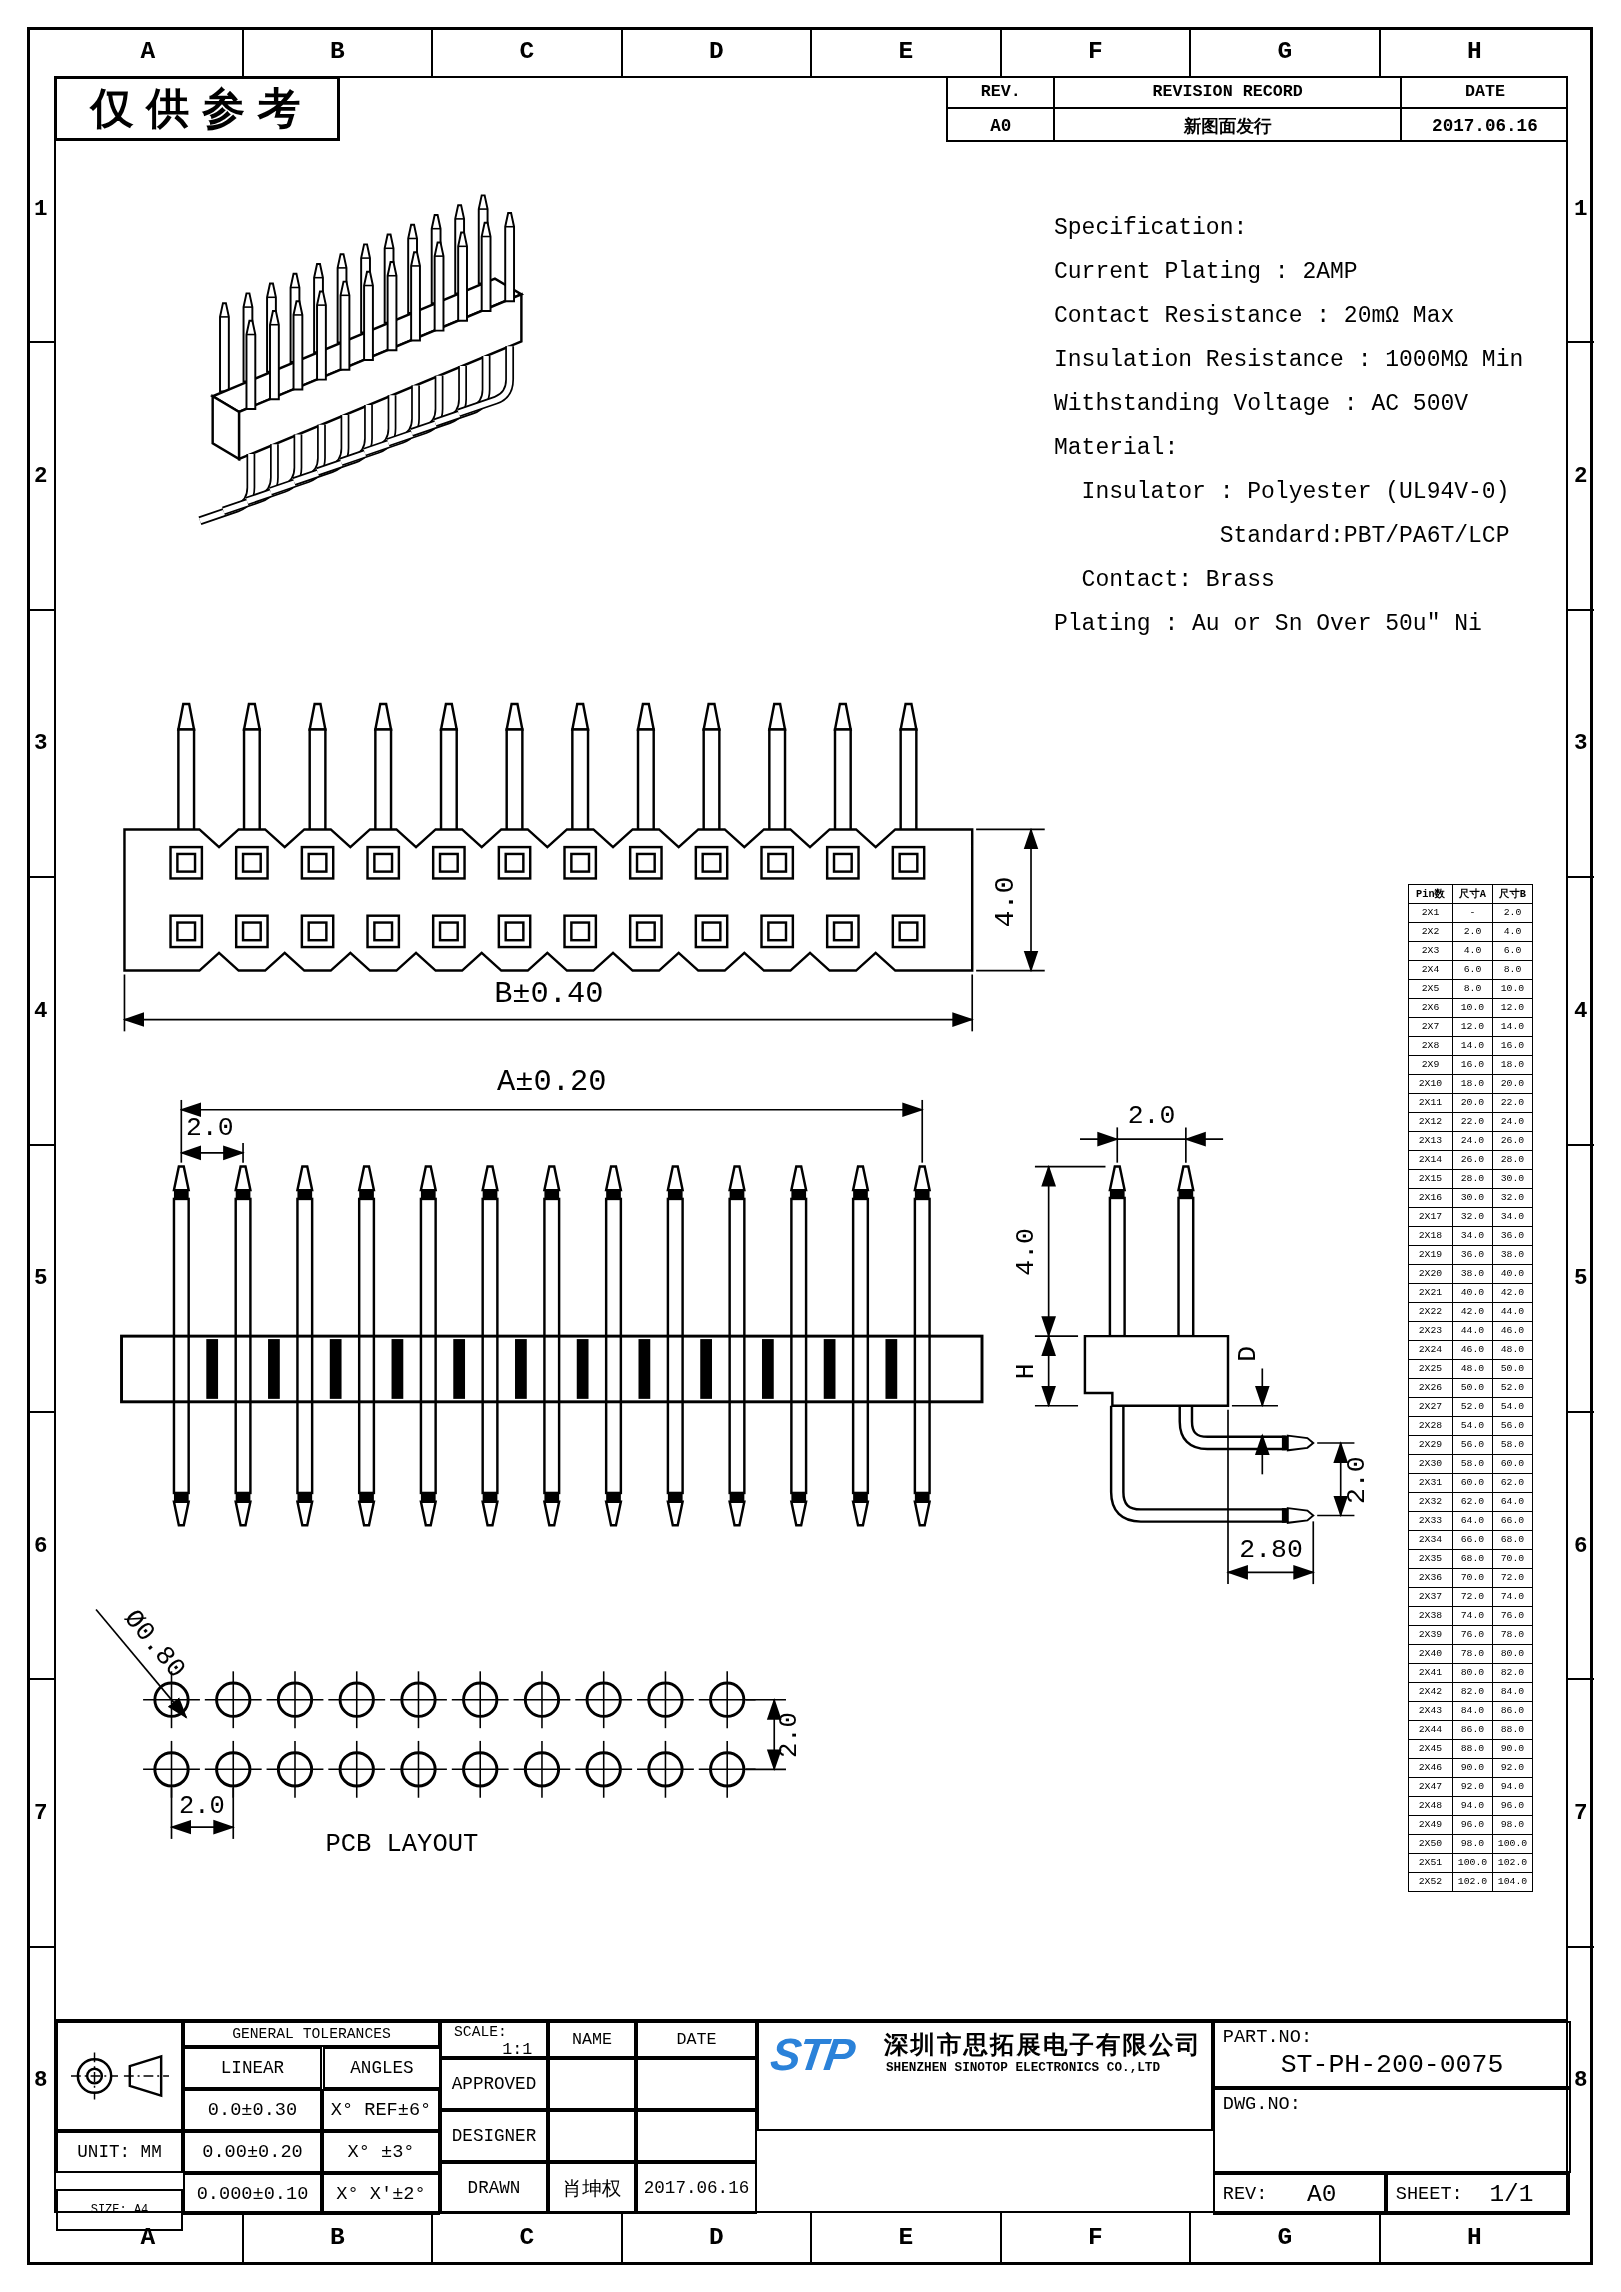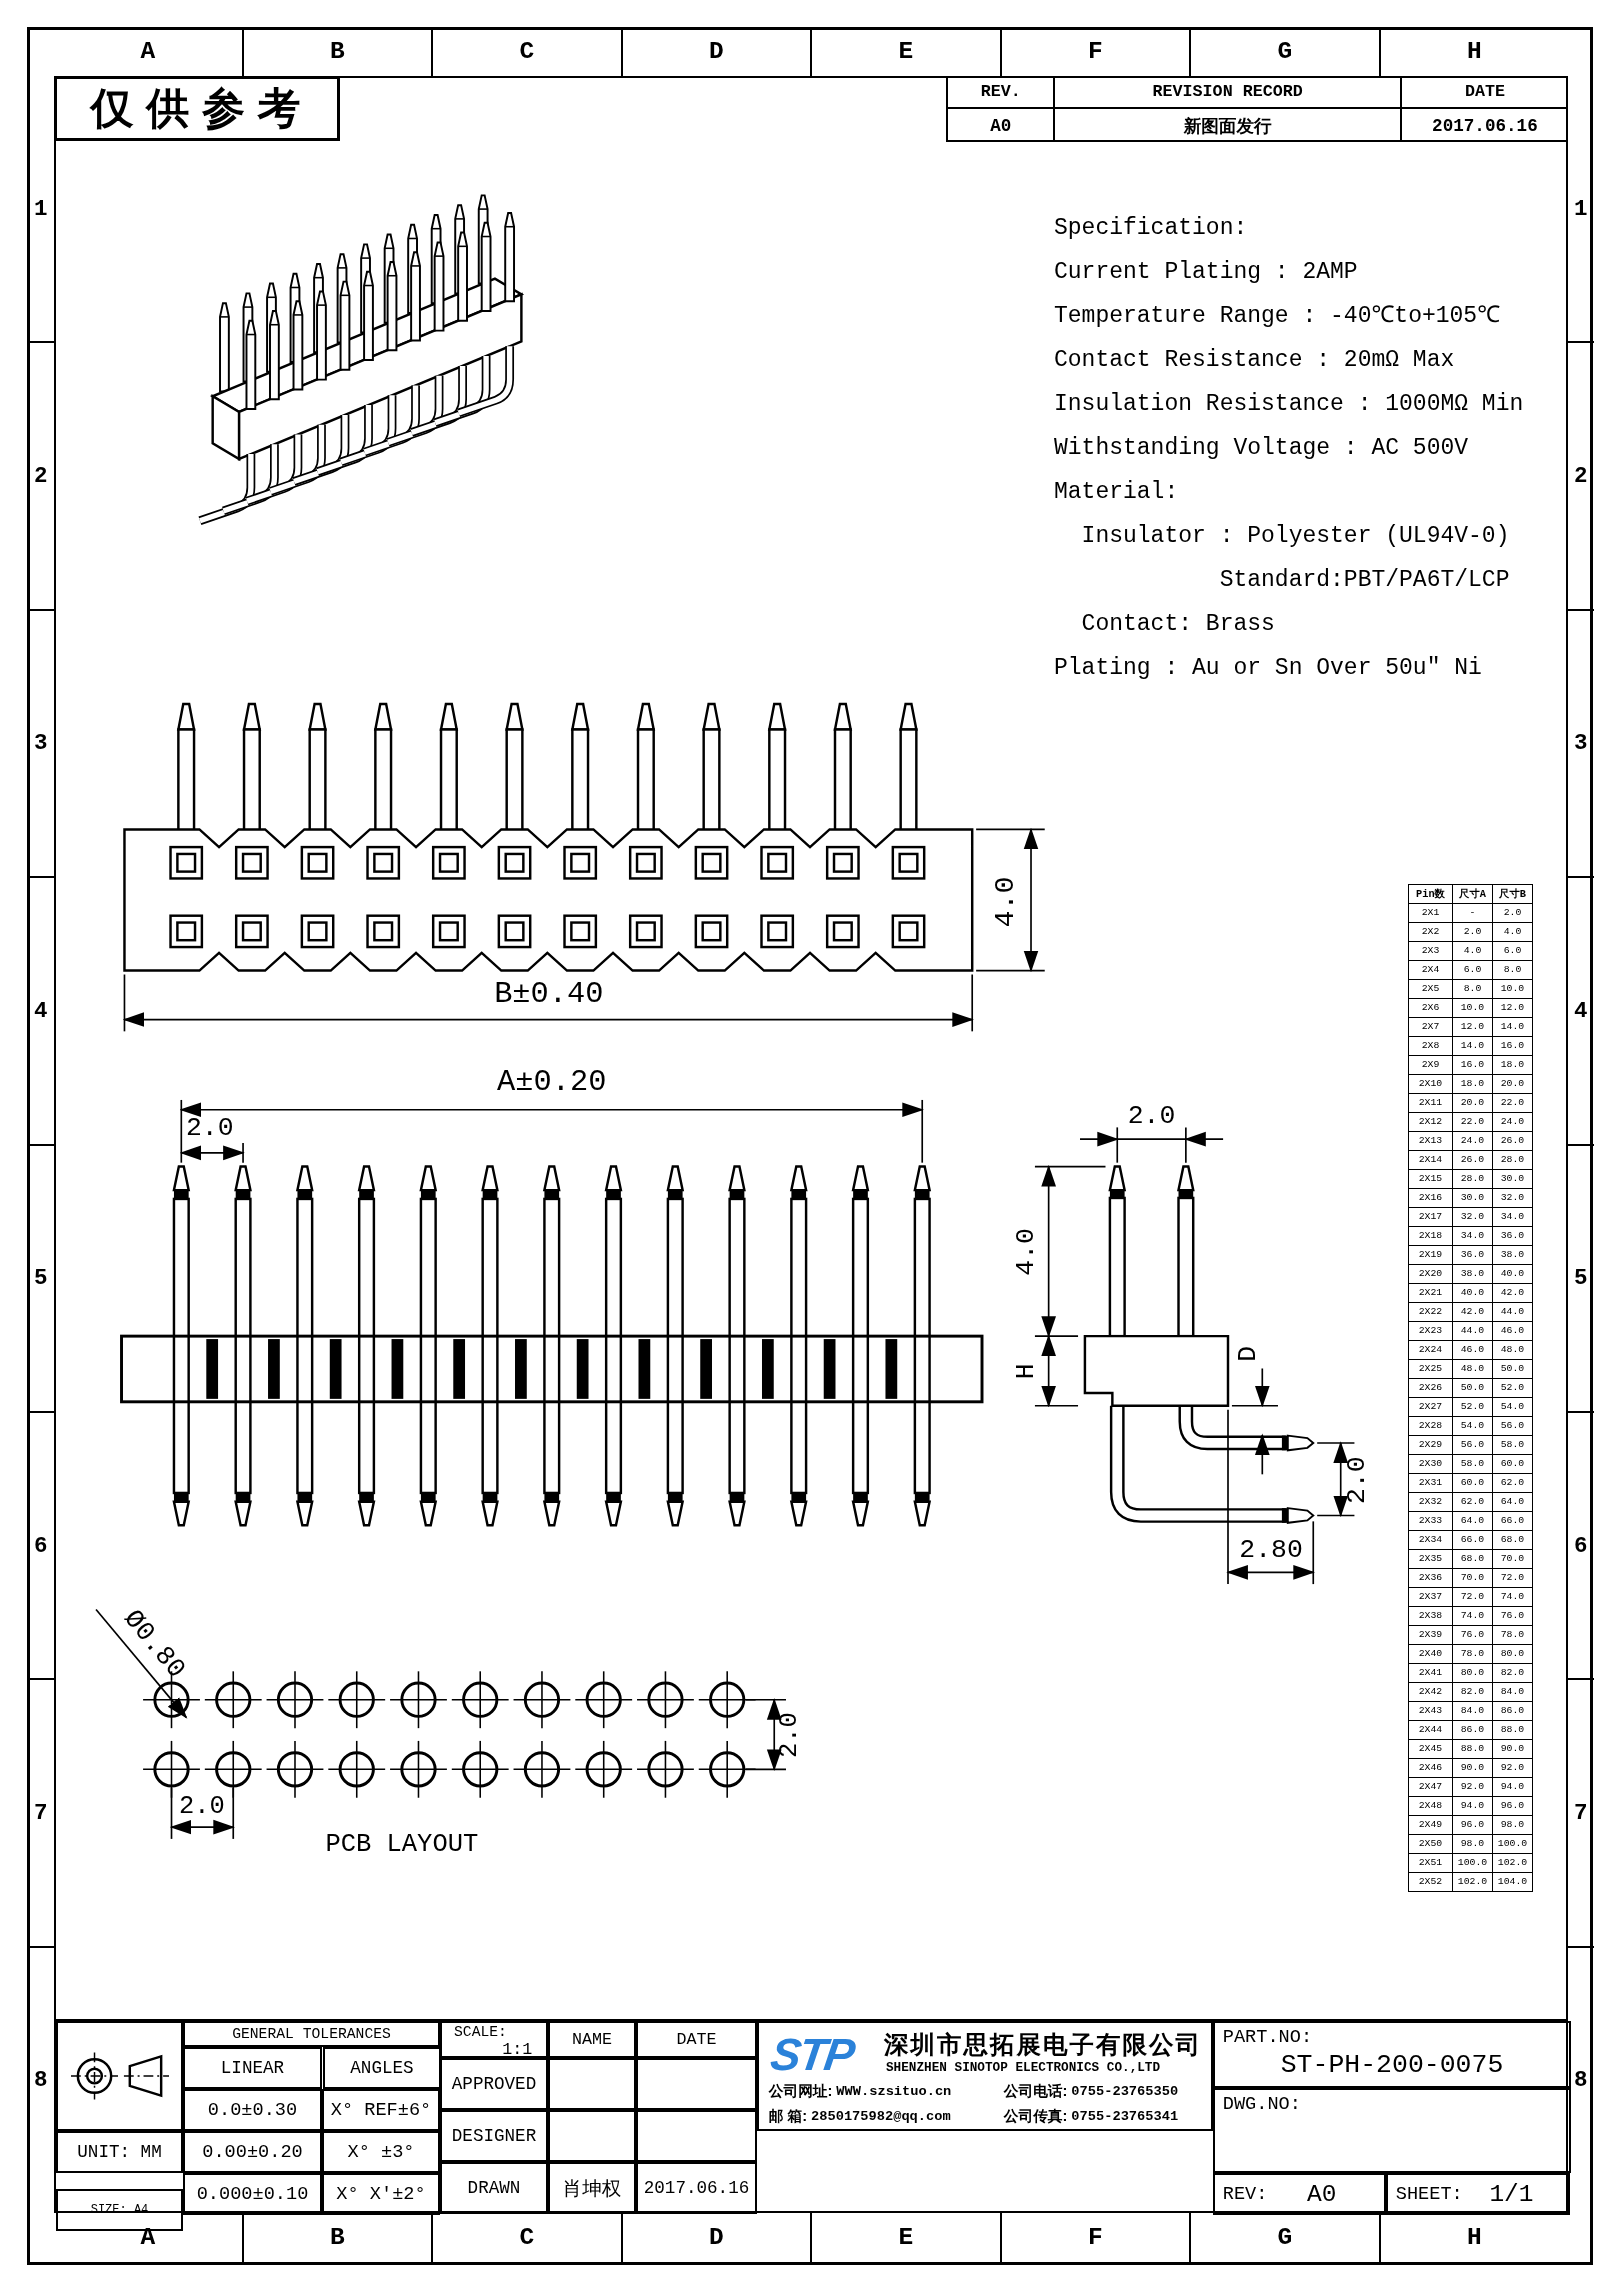--- a/index.html
+++ b/index.html
@@ -132,21 +132,20 @@
     <div class="rev-row data">
       <div class="rc1">A0</div>
       <div class="rc2">新图面发行</div>
       <div class="rc3">2017.06.16</div>
     </div>
   </div>
 
   <div class="spec-block">
       <div class="spec-line">Specification:</div>
       <div class="spec-line">Current Plating : 2AMP</div>
-      <div class="spec-line">Temperature Range : -40℃to+105℃</div>
       <div class="spec-line">Contact Resistance : 20mΩ Max</div>
       <div class="spec-line">Insulation Resistance : 1000MΩ Min</div>
       <div class="spec-line">Withstanding Voltage : AC 500V</div>
       <div class="spec-line">Material:</div>
       <div class="spec-line">  Insulator : Polyester (UL94V-0)</div>
       <div class="spec-line">            Standard:PBT/PA6T/LCP</div>
       <div class="spec-line">  Contact: Brass</div>
       <div class="spec-line">Plating : Au or Sn Over 50u″ Ni</div>
     </div>
 
@@ -871,38 +870,20 @@
         <div style="width:108px;font-size:17.6px">DRAWN</div>
         <div style="width:88px;font-size:19.6px;font-family:'Liberation Sans',sans-serif">肖坤权</div>
         <div style="width:121px;font-size:17.6px">2017.06.16</div>
       </div>
       </div>
 
     <div class="tb-cell company-cell" style="left:701px;top:0;width:456px;height:110px">
       <span class="logo">STP</span>
       <span class="cname-cn">深圳市思拓展电子有限公司</span>
       <span class="cname-en">SHENZHEN SINOTOP ELECTRONICS CO.,LTD</span>
-      <div class="contacts">
-        <div class="contact-item">
-          <span class="clabel">公司网址:</span>
-          <span class="cvalue">WWW.szsituo.cn</span>
-        </div>
-        <div class="contact-item">
-          <span class="clabel">公司电话:</span>
-          <span class="cvalue">0755-23765350</span>
-        </div>
-        <div class="contact-item">
-          <span class="clabel">邮  箱:</span>
-          <span class="cvalue">2850175982@qq.com</span>
-        </div>
-        <div class="contact-item">
-          <span class="clabel">公司传真:</span>
-          <span class="cvalue">0755-23765341</span>
-        </div>
-      </div>
     </div>
 
 
     <div class="tb-cell" style="left:1157px;top:0;width:358px;height:67px">
       <span class="corner-label">PART.NO:</span>
       <span class="center-value">ST-PH-200-0075</span>
     </div>
     <div class="tb-cell" style="left:1157px;top:67px;width:358px;height:85px">
       <span class="corner-label">DWG.NO:</span>
     </div>

